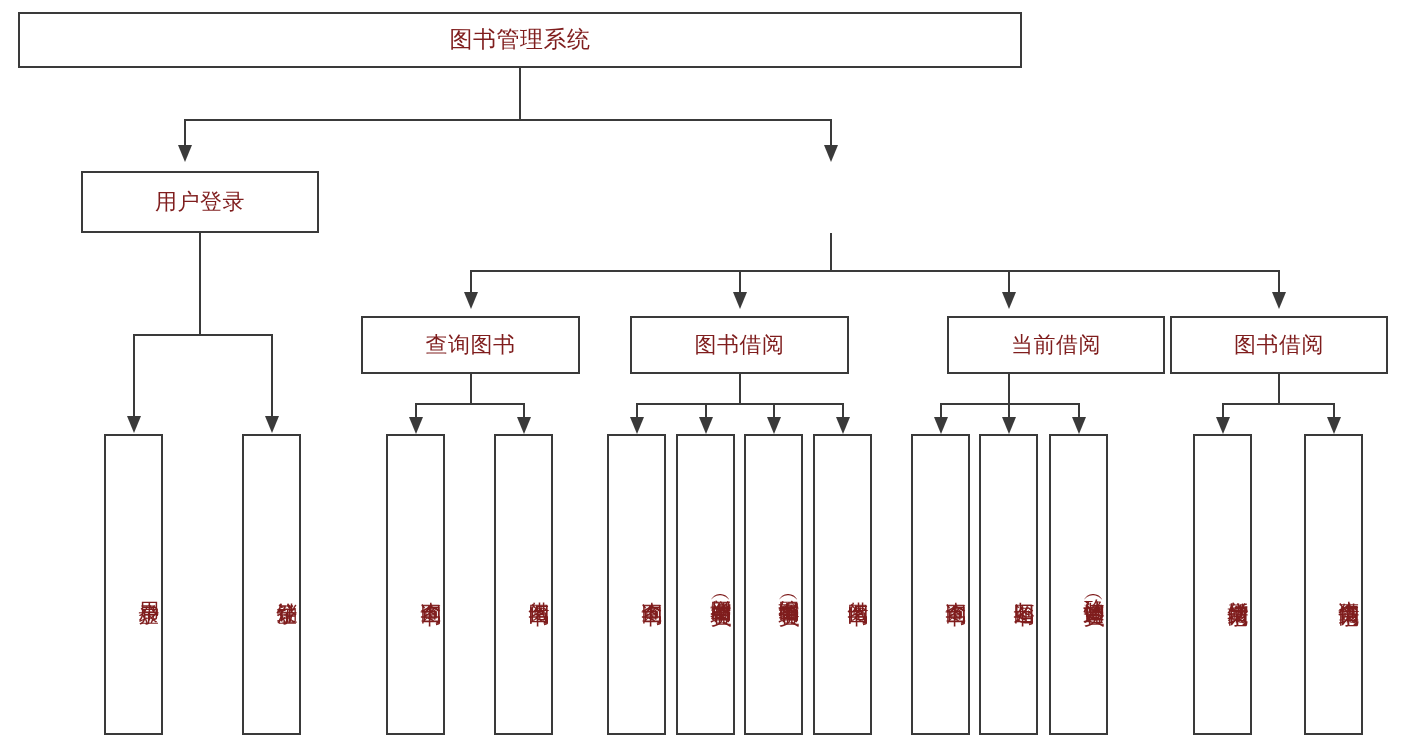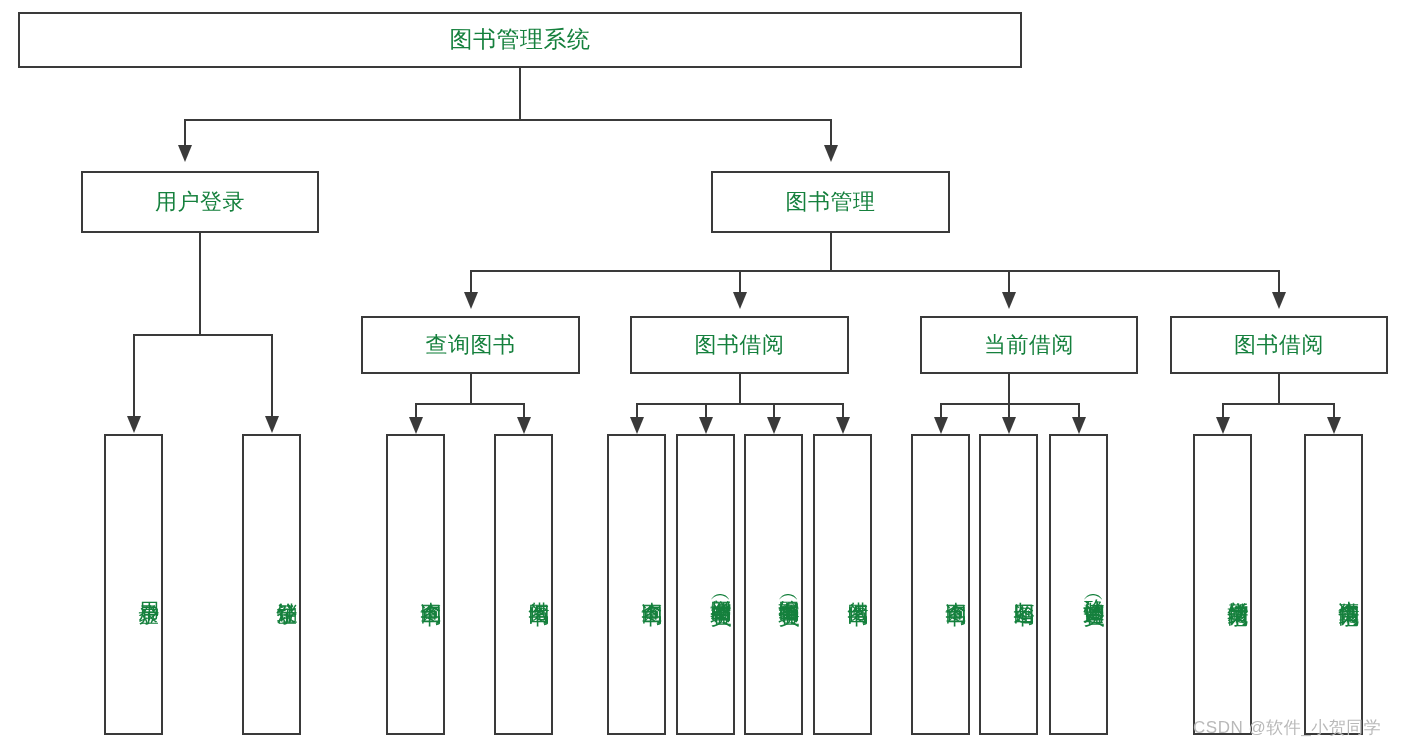--- a/index.html
+++ b/index.html
@@ -17,21 +17,21 @@
   }
   
   .node{
     position:absolute;
     box-sizing:border-box;
     background:#ffffff;
     border:2px solid #3a3a3a;
     display:flex;
     align-items:center;
     justify-content:center;
-    color:#15803d;
+    color:#7f1d1d;
     letter-spacing:.02em;
     z-index:3;
   }
   .node.h{           
     font-size:22px;
     line-height:1.1;
     white-space:nowrap;
   }
   .node.root{
     font-size:23px;
@@ -93,23 +93,20 @@
 
   <div class="ln v" style="left:184px;top:119px;width:2px;height:28px;"></div>
   <div class="arrow" style="left:178px;top:145px;"></div>
   <div class="ln v" style="left:830px;top:119px;width:2px;height:28px;"></div>
   <div class="arrow" style="left:824px;top:145px;"></div>
 
   <div class="node h" style="left:81px;top:171px;width:238px;height:62px;">
     <span>用户登录</span>
   </div>
 
-  <div class="node h" style="left:711px;top:171px;width:239px;height:62px;">
-    <span>图书管理</span>
-  </div>
 
   <div class="ln v" style="left:199px;top:233px;width:2px;height:102px;"></div>
   <div class="ln h" style="left:133px;top:334px;width:140px;height:2px;"></div>
   <div class="ln v" style="left:133px;top:334px;width:2px;height:84px;"></div>
   <div class="arrow" style="left:127px;top:416px;"></div>
   <div class="ln v" style="left:271px;top:334px;width:2px;height:84px;"></div>
   <div class="arrow" style="left:265px;top:416px;"></div>
 
   <div class="ln v" style="left:830px;top:233px;width:2px;height:38px;"></div>
   <div class="ln h" style="left:470px;top:270px;width:810px;height:2px;"></div>
@@ -125,21 +122,21 @@
 
   <div class="ln v" style="left:1278px;top:270px;width:2px;height:24px;"></div>
   <div class="arrow" style="left:1272px;top:292px;"></div>
 
   <div class="node h" style="left:361px;top:316px;width:219px;height:58px;">
     <span>查询图书</span>
   </div>
   <div class="node h" style="left:630px;top:316px;width:219px;height:58px;">
     <span>图书借阅</span>
   </div>
-  <div class="node h" style="left:920px;top:316px;width:218px;height:58px;">
+  <div class="node h" style="left:947px;top:316px;width:218px;height:58px;">
     <span>当前借阅</span>
   </div>
   <div class="node h" style="left:1170px;top:316px;width:218px;height:58px;">
     <span>图书借阅</span>
   </div>
 
   <div class="ln v" style="left:470px;top:374px;width:2px;height:30px;"></div>
   <div class="ln h" style="left:415px;top:403px;width:110px;height:2px;"></div>
   <div class="ln v" style="left:415px;top:403px;width:2px;height:16px;"></div>
   <div class="arrow" style="left:409px;top:417px;"></div>
@@ -210,15 +207,14 @@
     <span>确认归还（管理员）</span>
   </div>
 
   <div class="node v" style="left:1193px;top:434px;width:59px;height:301px;">
     <span>新增借阅记录</span>
   </div>
   <div class="node v" style="left:1304px;top:434px;width:59px;height:301px;">
     <span>查询借阅记录</span>
   </div>
 
-  <div id="watermark" style="left:1193px;top:716px;">CSDN @软件_小贺同学</div>
 
 </div>
 
 </body></html>

